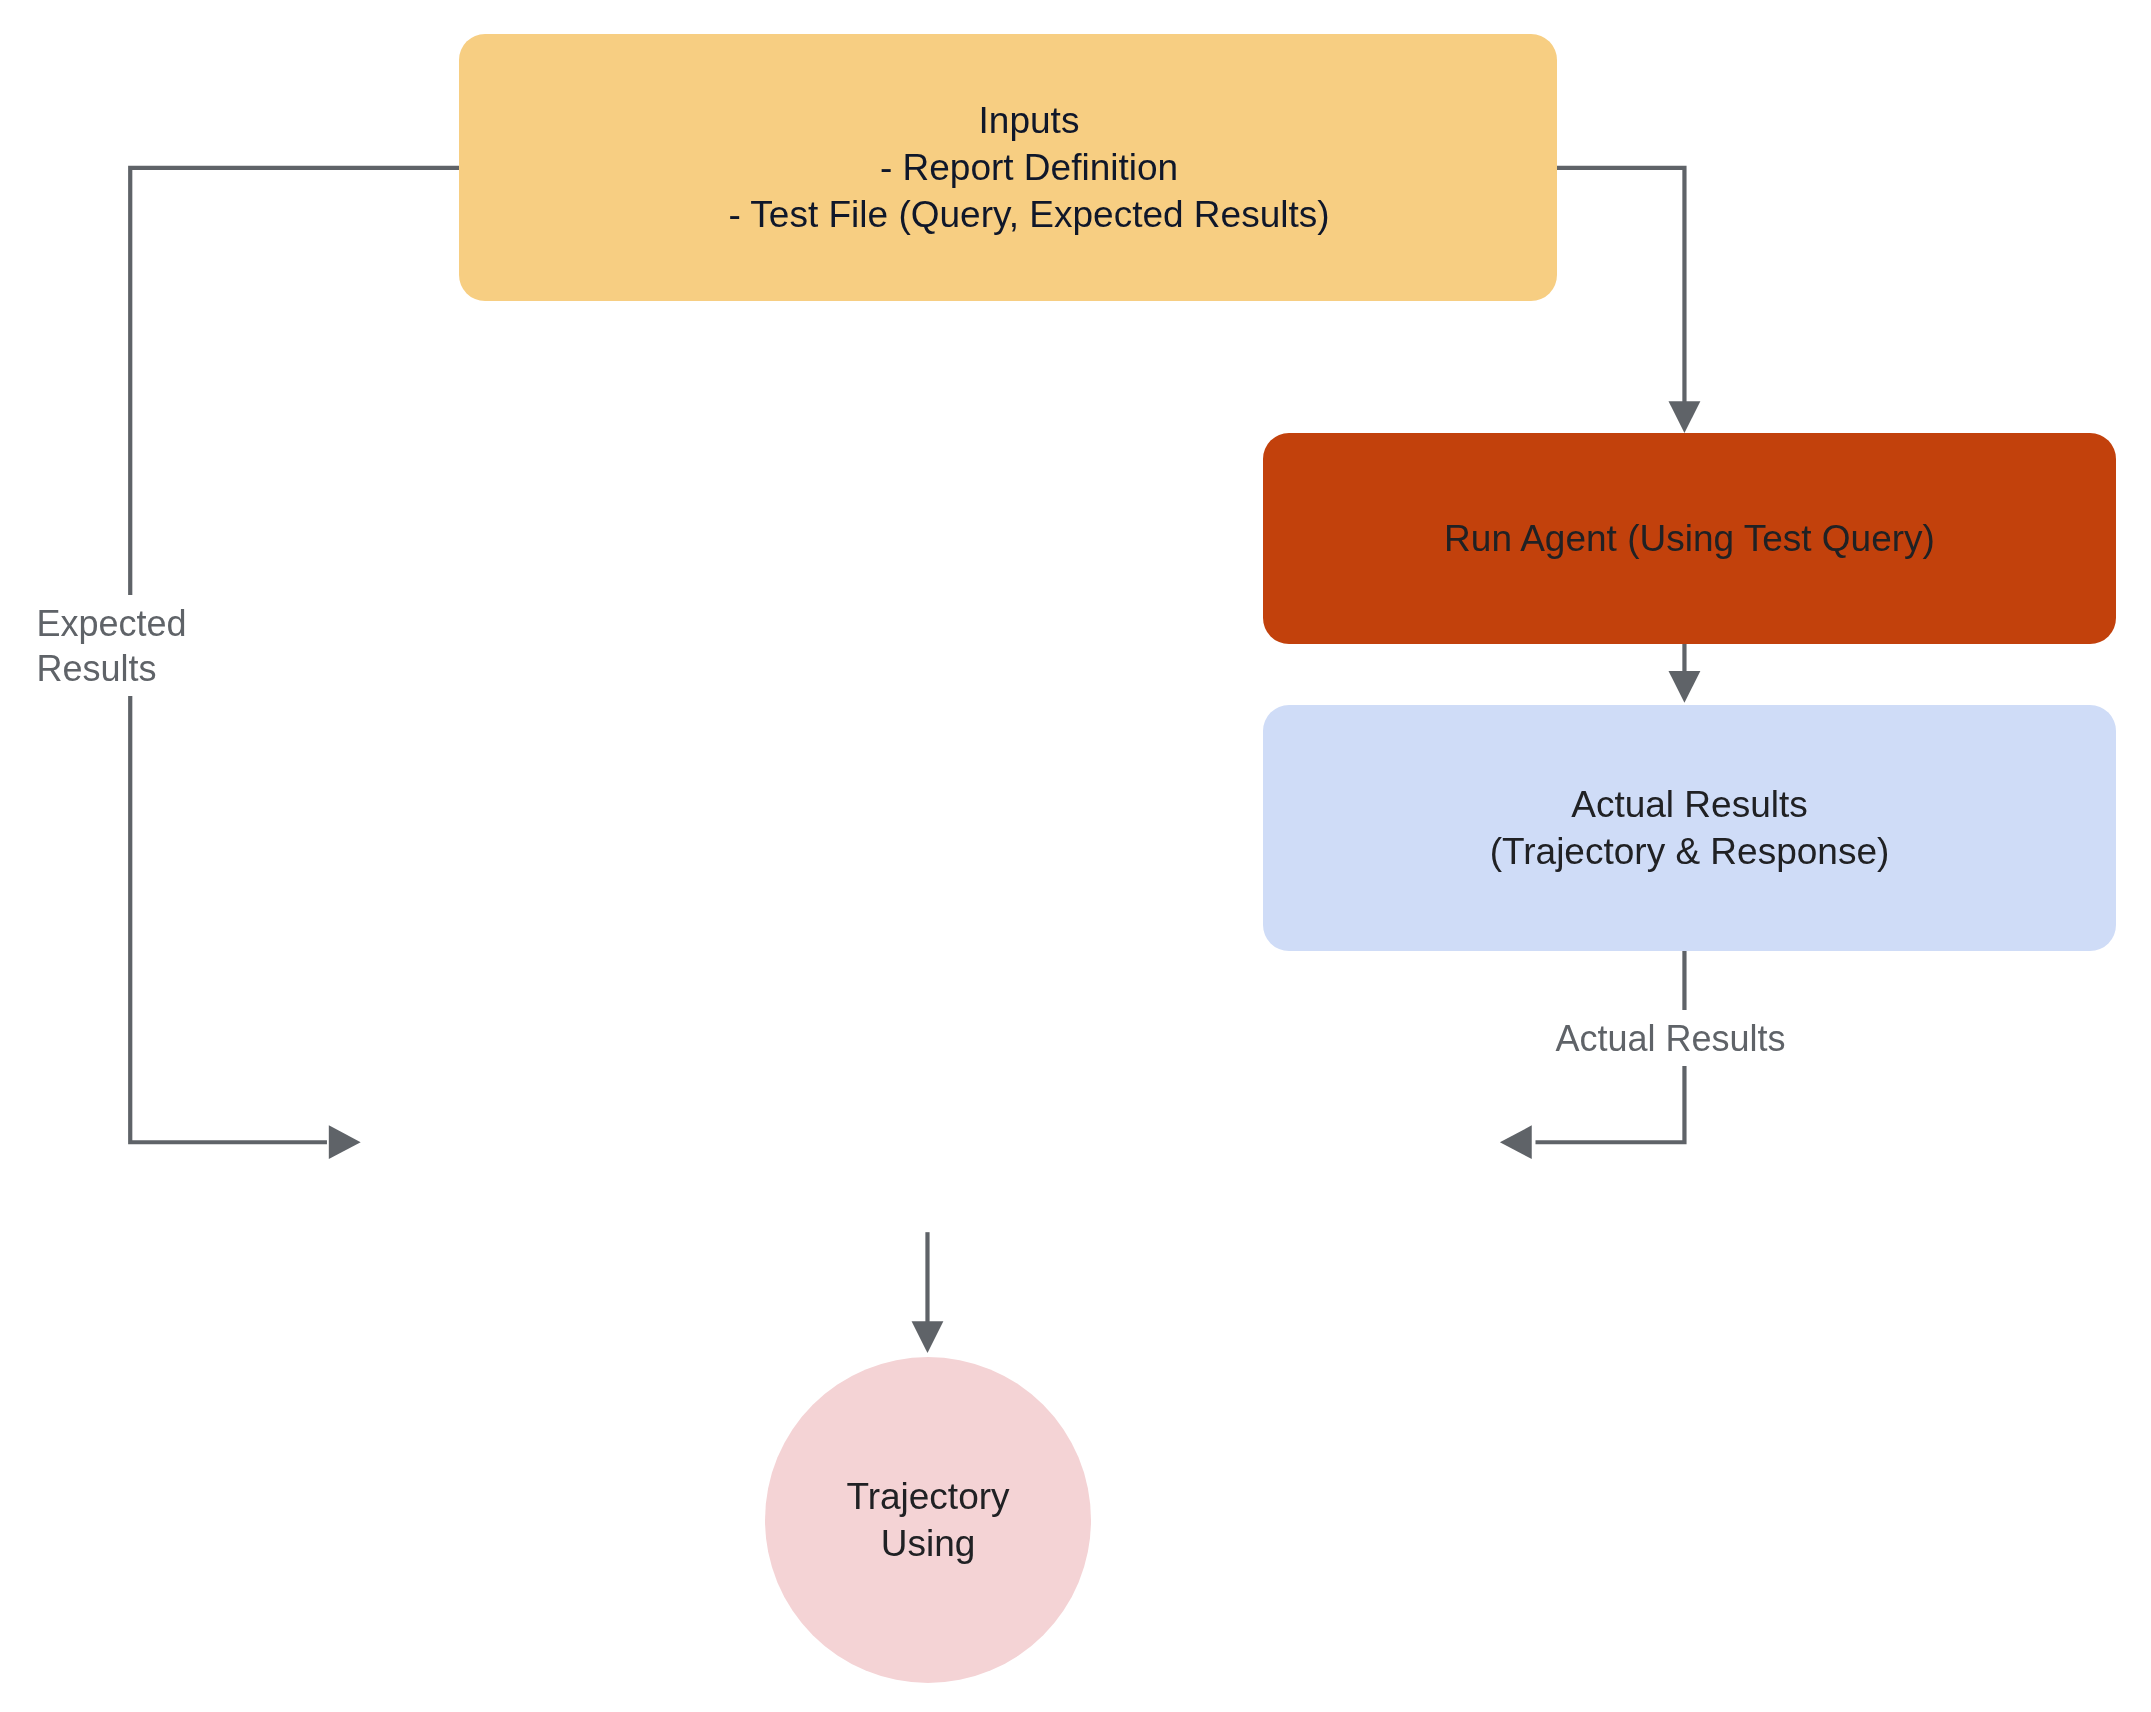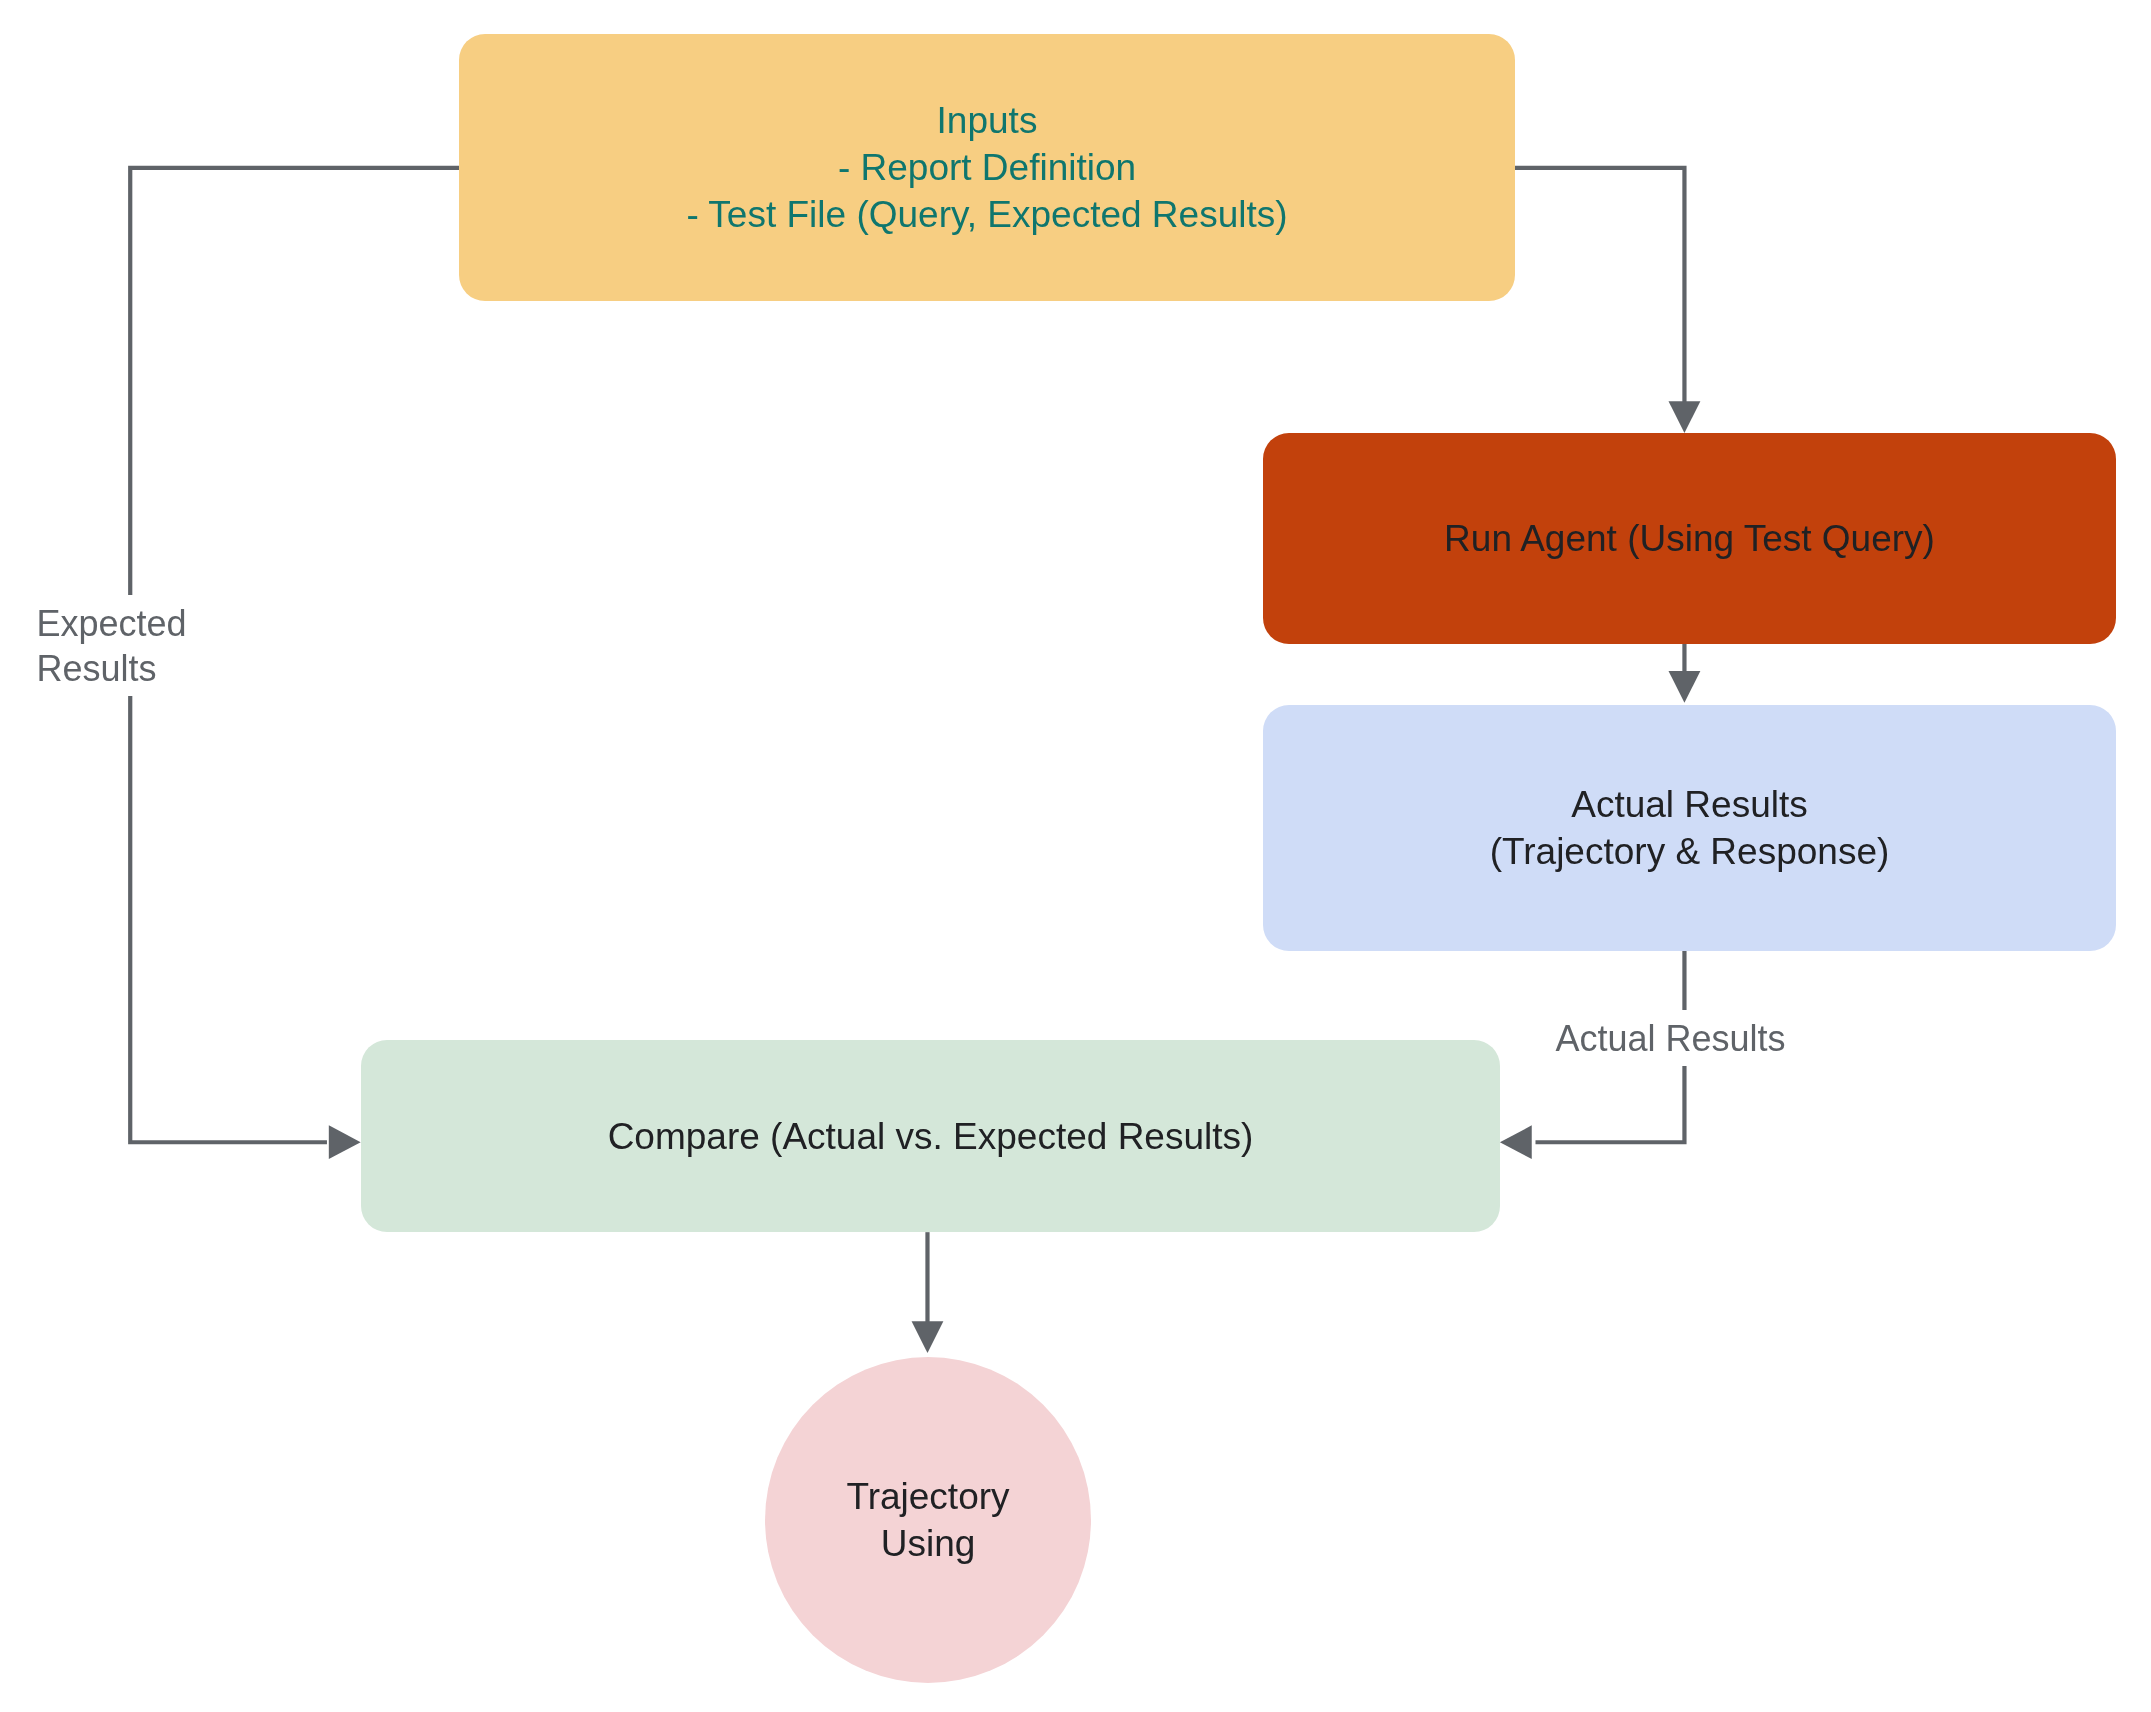--- a/index.html
+++ b/index.html
@@ -54,38 +54,35 @@
       <polyline points="1798,1015 1798,1219 1639,1219" fill="none" stroke="currentColor" stroke-width="4.5"></polyline>
       <polygon points="1601,1219 1635,1201 1635,1237" fill="currentColor"></polygon>
     </g>
 
     <g>
       <polyline points="990,1315 990,1412" fill="none" stroke="currentColor" stroke-width="4.5"></polyline>
       <polygon points="990,1444 973,1410 1007,1410" fill="currentColor"></polygon>
     </g>
   </svg>
 
-  <div class="node" style="left: 459px; top: 34px; width: 1056px; height: 267px; background: rgb(247, 206, 130); color: #0f766e;">
+  <div class="node" style="left: 459px; top: 34px; width: 1056px; height: 267px; background: rgb(247, 206, 130); color: #0f172a; padding-left: 42px;">
     <div class="line">Inputs</div>
     <div class="line">- Report Definition</div>
     <div class="line">- Test File (Query, Expected Results)</div>
   </div>
 
   <div class="node" style="left: 1263px; top: 433px; width: 853px; height: 211px; background: #c2410c; color: rgb(32, 33, 36);">
     <div class="line">Run Agent (Using Test Query)</div>
   </div>
 
   <div class="node" style="left: 1263px; top: 705px; width: 853px; height: 246px; background: rgb(207, 220, 247); color: rgb(32, 33, 36);">
     <div class="line">Actual Results</div>
     <div class="line">(Trajectory &amp; Response)</div>
   </div>
 
-  <div class="node" style="left: 361px; top: 1040px; width: 1139px; height: 192px; background: rgb(212, 231, 217); color: rgb(32, 33, 36);">
-    <div class="line">Compare (Actual vs. Expected Results)</div>
-  </div>
 
   <div class="node circle-node" style="left: 765px; top: 1357px; width: 326px; height: 326px; background: rgb(244, 211, 213); color: rgb(32, 33, 36);">
     <div class="line">Trajectory</div>
     <div class="line">Using</div>
   </div>
 
   <div class="edge-label" style="left: 27px; top: 595px; width: 206px; color: rgb(95, 99, 104);">
     <div>Expected</div>
     <div>Results</div>
   </div>

